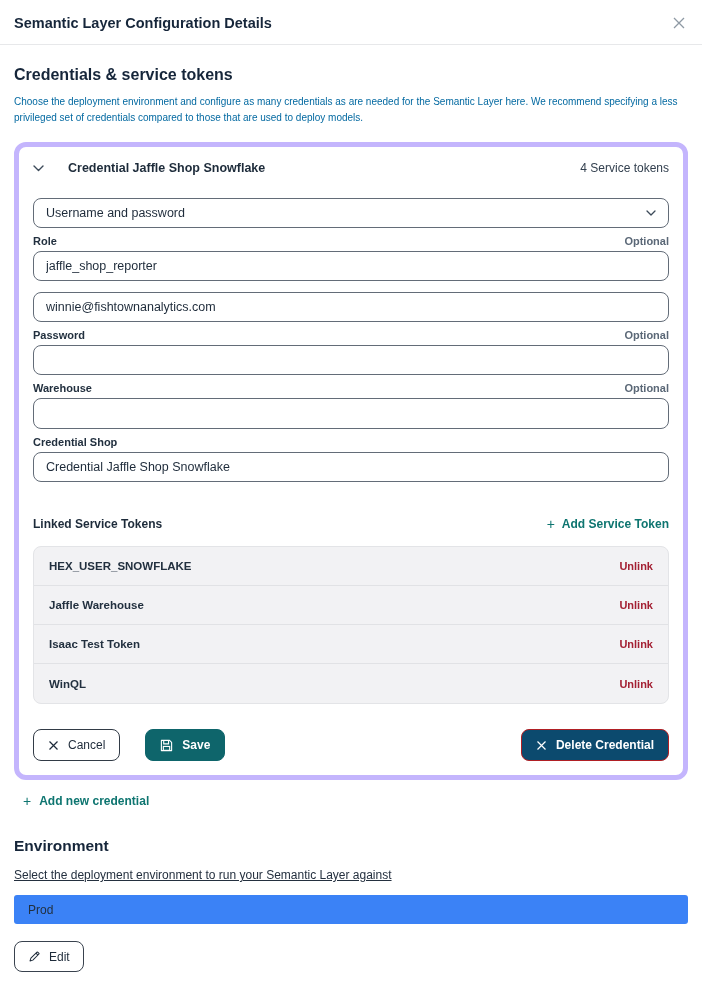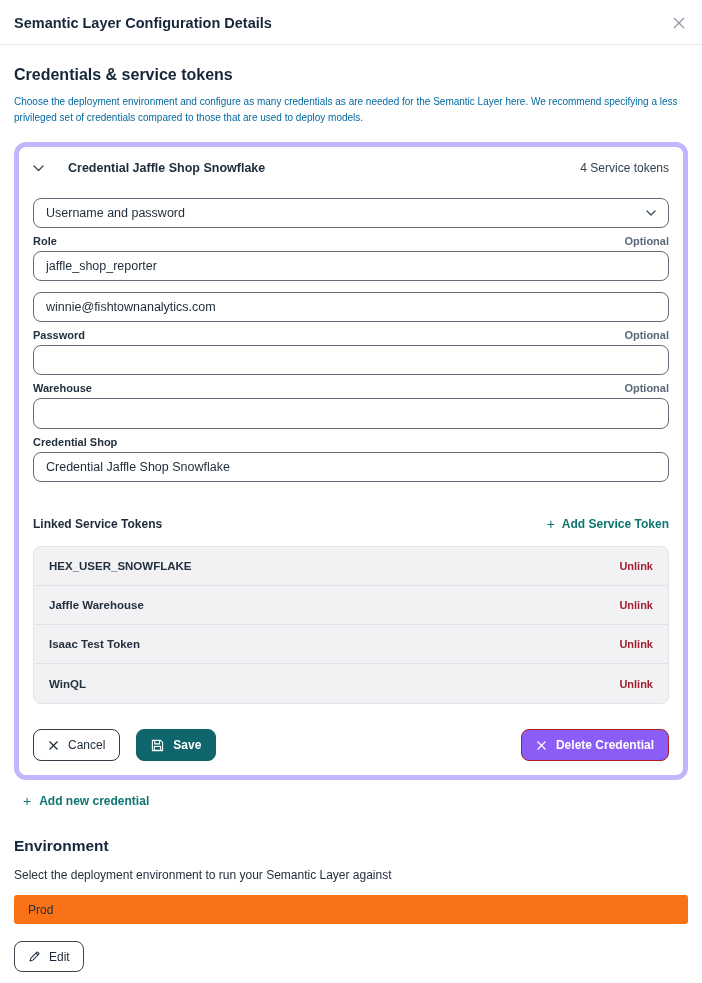--- a/index.html
+++ b/index.html
@@ -72,43 +72,43 @@
     height:39px; padding:0 15px; border-bottom:1px solid #e1e2e5;
   }
   .token-row:last-child { border-bottom:none; }
   .token-name { font-size:11.5px; font-weight:700; color:#22303f; }
   .unlink-btn {
     background:none; border:none; cursor:pointer; padding:0;
     font-size:11px; font-weight:700; color:#a32033;
     font-family:"Liberation Sans", sans-serif;
   }
   
-  .actions { display:flex; align-items:flex-end; gap:16px; margin-top:25px; }
+  .actions { display:flex; align-items:flex-end; gap:25px; margin-top:25px; }
   .btn {
     height:32px; border-radius:8px; display:inline-flex; align-items:center; gap:9px;
     padding:0 14px; font-size:12px; cursor:pointer;
     font-family:"Liberation Sans", sans-serif;
   }
   .btn-cancel { background:#fff; border:1px solid #323b46; color:#1e2b3a; }
   .btn-save { background:#0e656b; border:1px solid #0e656b; color:#fff; font-weight:700; }
-  .btn-delete { margin-left:auto; background:#8b5cf6; border:1px solid #b01f24; color:#fff; font-weight:700; }
+  .btn-delete { margin-left:auto; background:#0c4a6e; border:1px solid #b01f24; color:#fff; font-weight:700; }
   .x-glyph { font-size:13px; line-height:1; }
   
   .add-credential {
     background:none; border:none; cursor:pointer;
     margin:13px 0 0 9px; padding:0;
     font-size:12px; font-weight:700; color:#0e7570;
     display:inline-flex; align-items:center; gap:8px;
     font-family:"Liberation Sans", sans-serif;
   }
   .add-credential .plus { font-weight:400; font-size:14px; }
   .env-heading { font-size:15.5px; font-weight:700; margin:27px 0 0 0; color:#16263a; }
-  .env-desc { font-size:12px; margin:13px 0 0 0; color:#24303f; }
+  .env-desc { font-size:12px; margin:13px 0 0 0; color:#24303f;text-decoration:underline; }
   .env-value {
-    margin-top:13px; height:29px; background:#f97316; border-radius:3px;
+    margin-top:13px; height:29px; background:#3b82f6; border-radius:3px;
     display:flex; align-items:center; padding:0 14px; font-size:12px; color:#22303f;
   }
   .btn-edit {
     margin-top:17px; height:31px; background:#fff;
     border:1px solid #39424e; border-radius:8px;
     display:inline-flex; align-items:center; gap:8px; padding:0 13px;
     font-size:12px; color:#1e2b3a; cursor:pointer;
     font-family:"Liberation Sans", sans-serif;
   }
   svg { display:block; }

